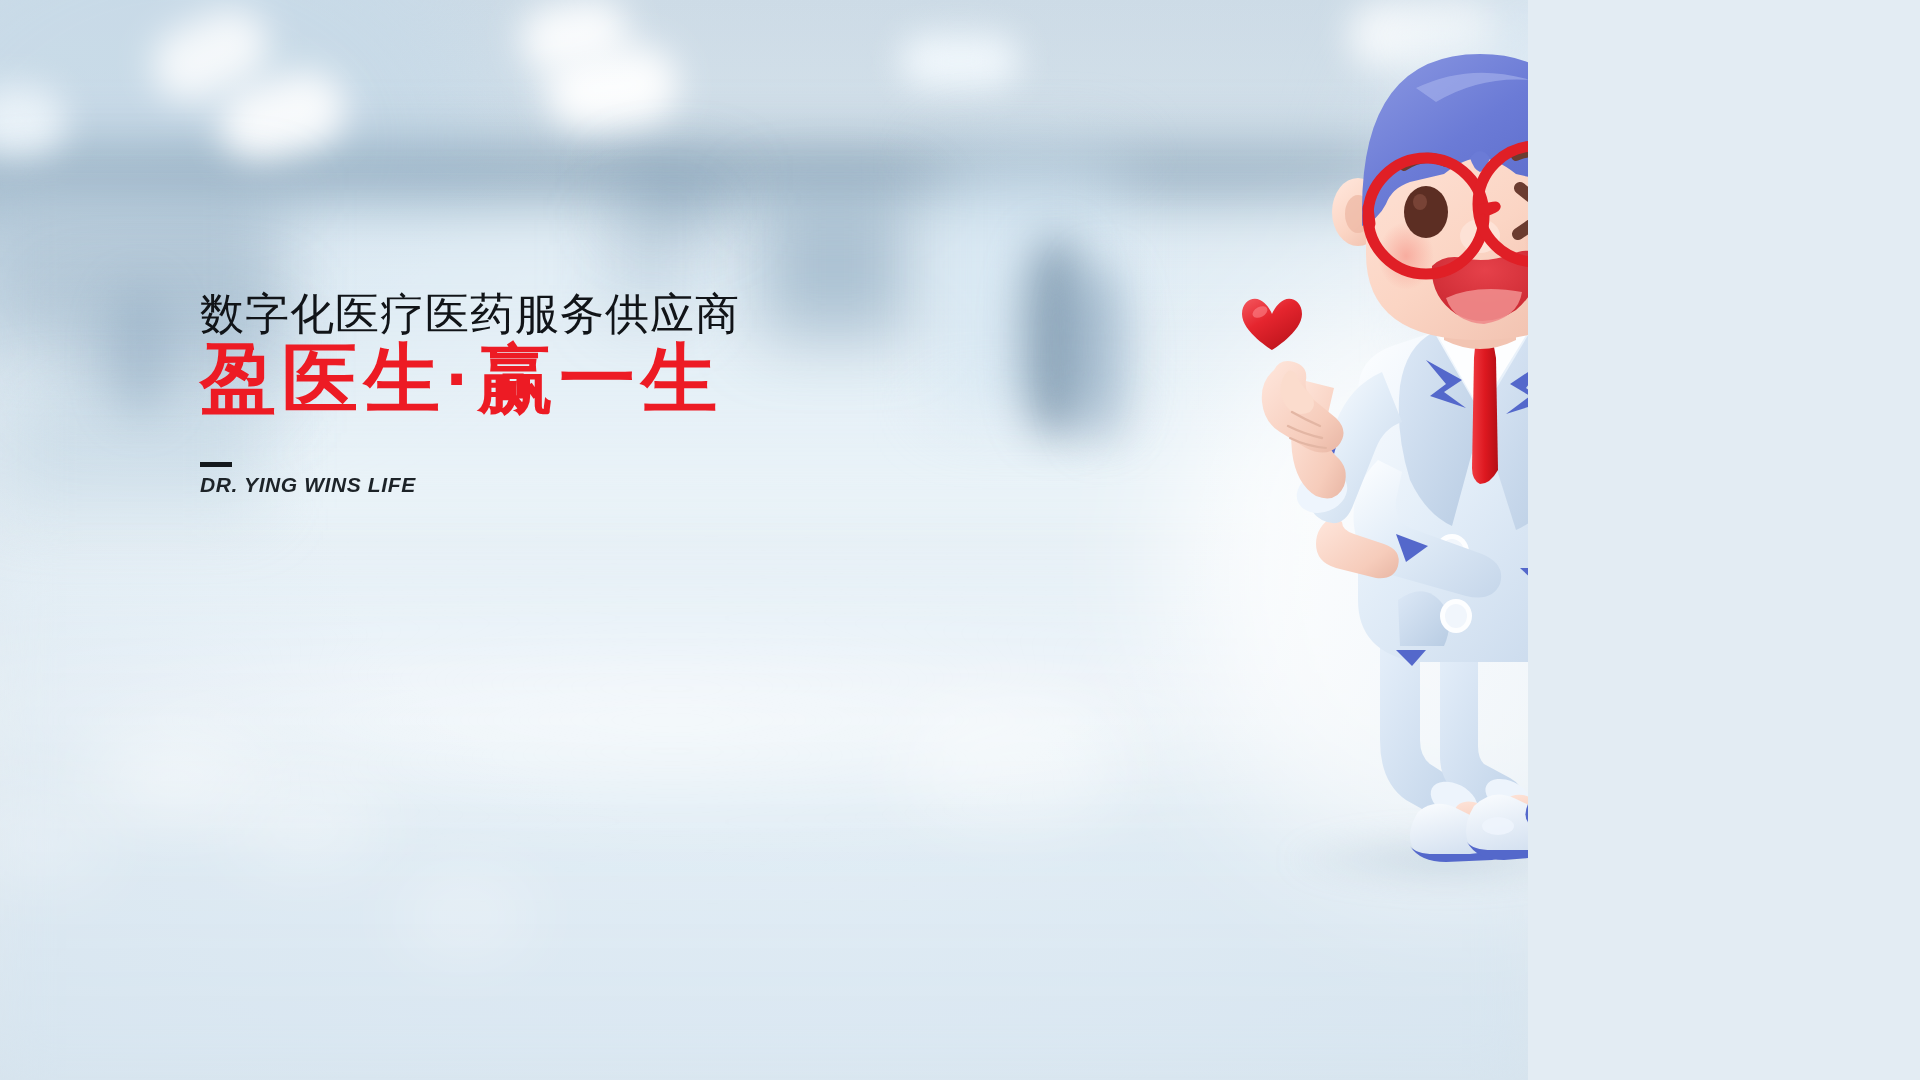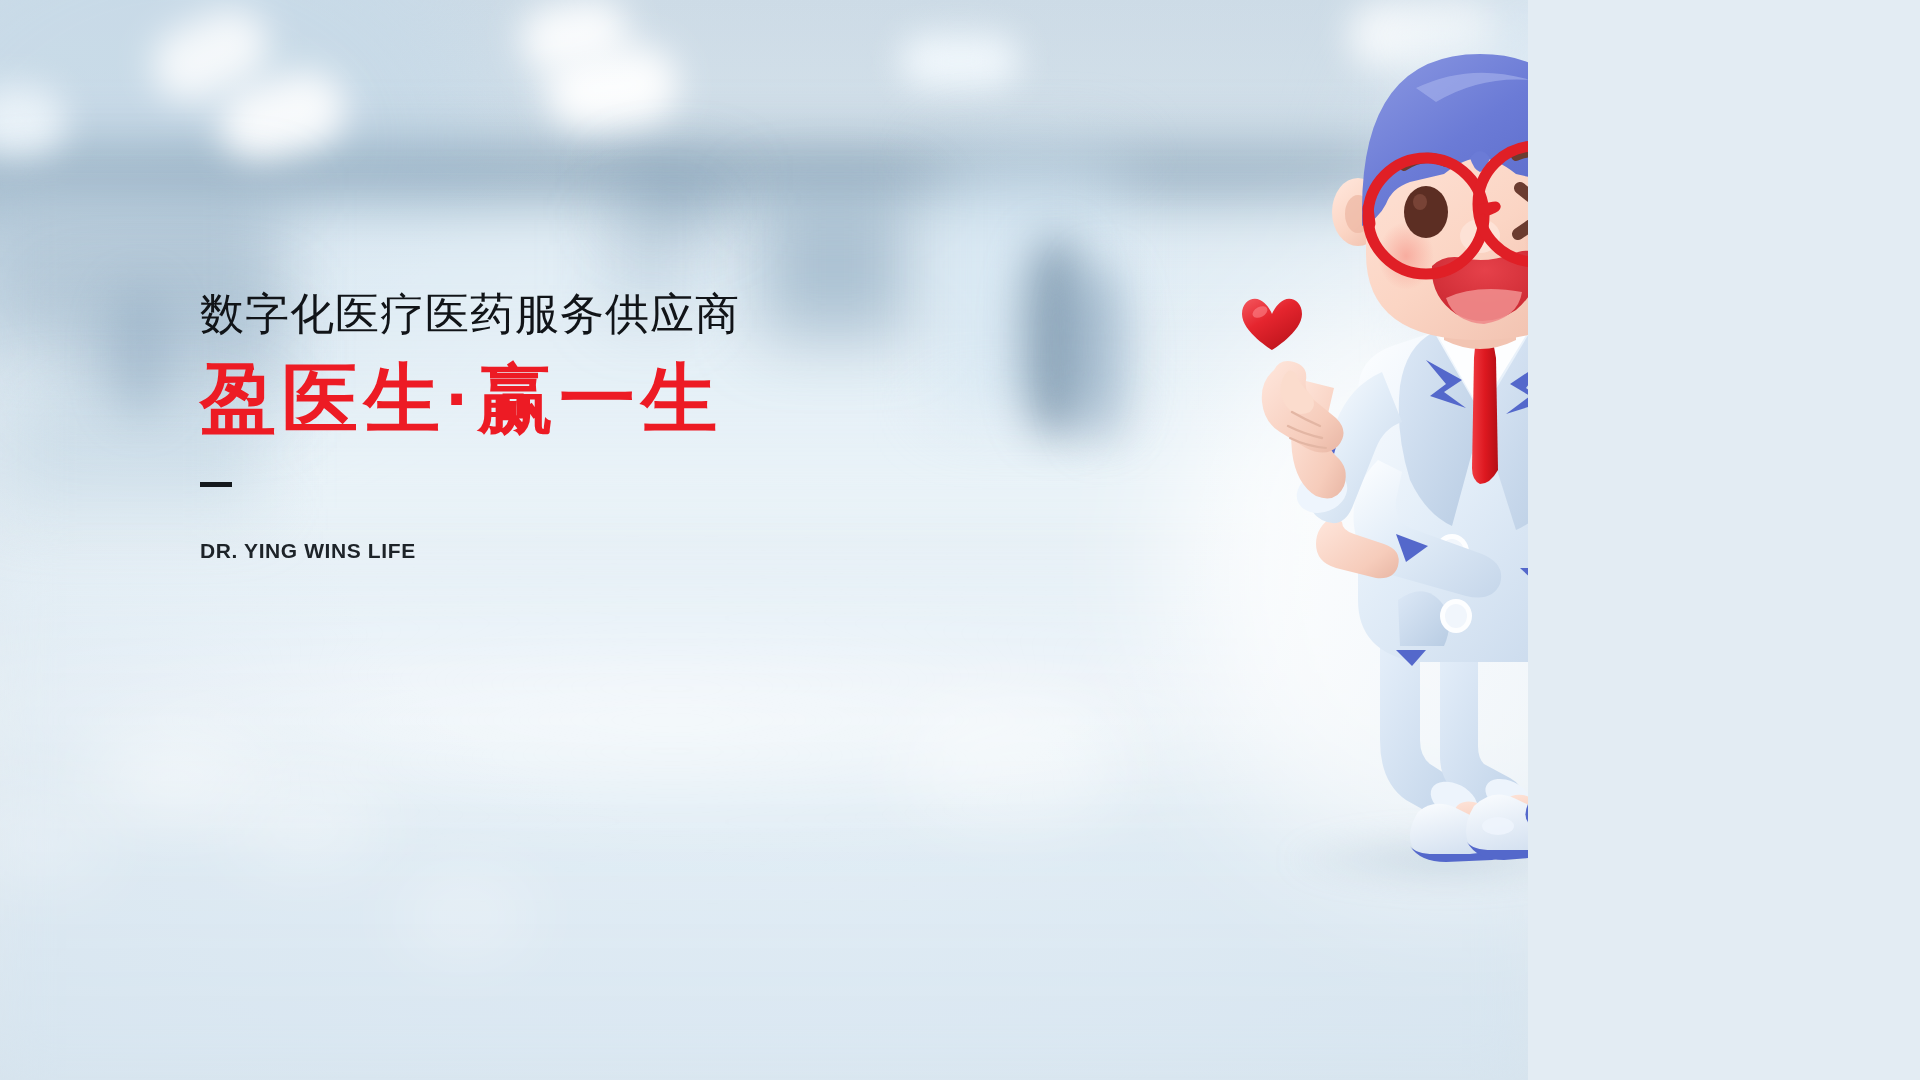--- a/index.html
+++ b/index.html
@@ -80,38 +80,37 @@
   }
   .headline-cn {
     font-size: 44px;
     line-height: 1.1;
     color: #111418;
     letter-spacing: 1px;
     font-weight: 400;
     white-space: nowrap;
   }
   .slogan-cn {
-    margin-top: 20px;
     font-size: 76px;
     line-height: 1.08;
     color: #ED1B24;
     font-weight: 700;
     letter-spacing: 6px;
     white-space: nowrap;
   }
   .rule {
     margin-top: 42px;
     width: 32px; height: 5px;
     background:#15191d;
   }
   .sub-en {
-    margin-top: 46px;
     font-size: 21px;
     line-height: 1.72;
     color: #1d2328;
+    font-style: italic;
     font-weight: 700;
     letter-spacing: .6px;
   }
   .sub-en div { white-space: nowrap; }
 
   
   #mascot {
     position:absolute; left:1230px; top:40px; width:460px; height:830px;
   }
   #mascot svg { width:100%; height:100%; display:block; overflow:visible; }

